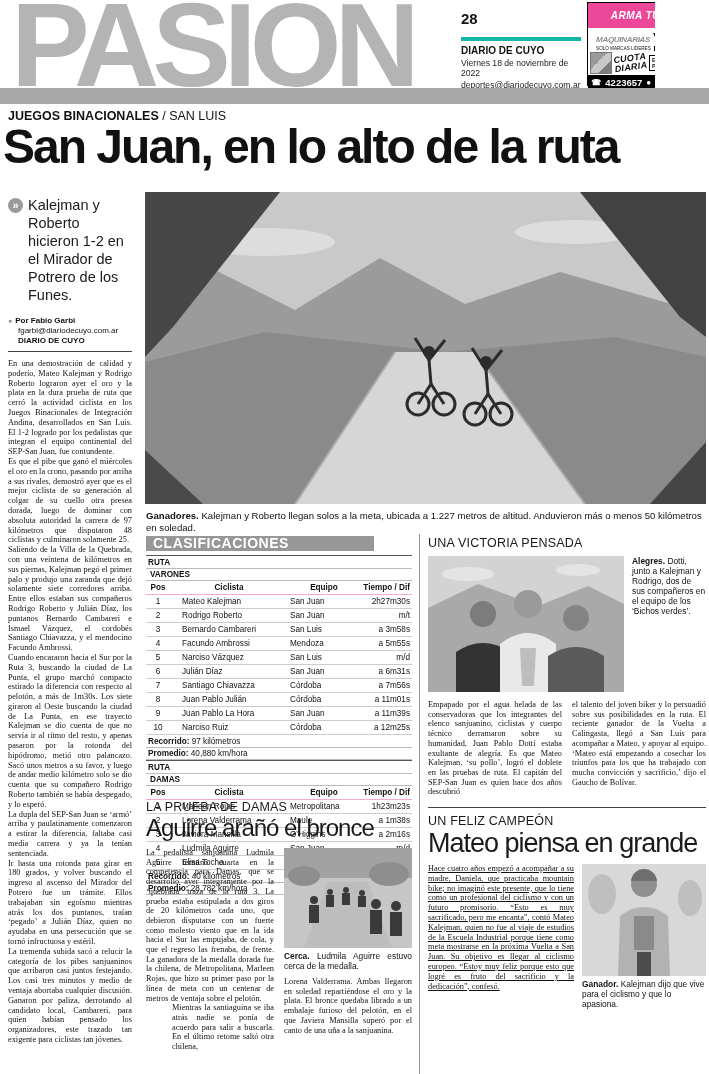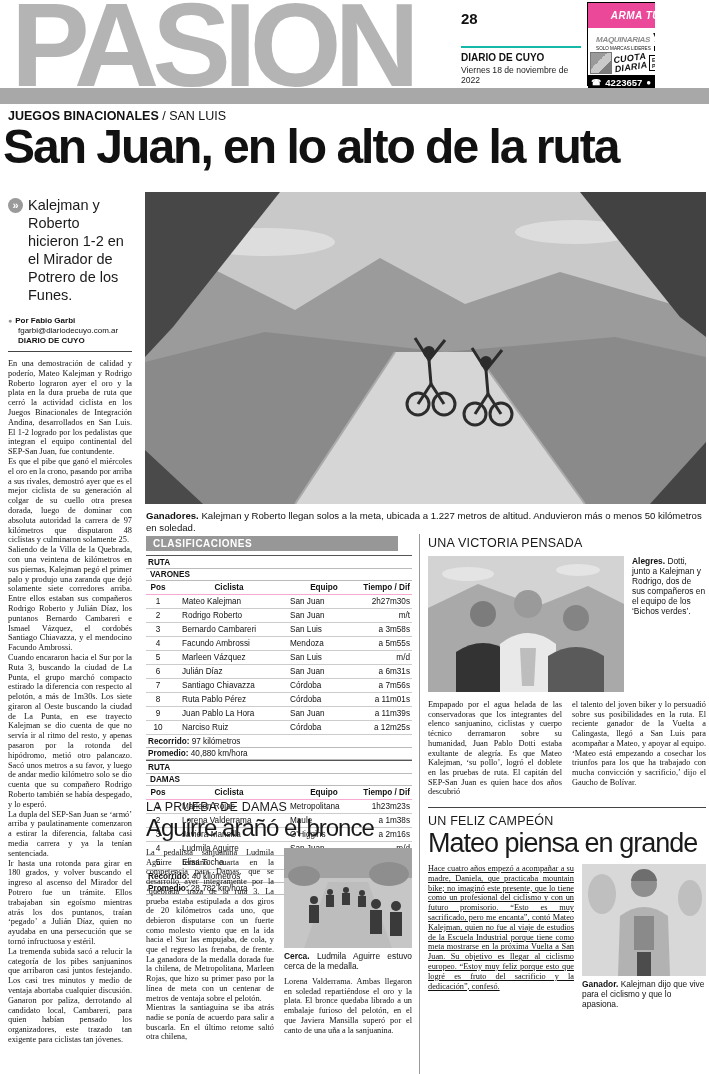--- a/index.html
+++ b/index.html
@@ -5,21 +5,21 @@
   * { margin:0; padding:0; box-sizing:border-box; }
   body { background:#d8d8d8; }
   .page { position:relative; width:709px; height:1074px; margin:0 auto; background:#fff;
           overflow:hidden; color:#111; font-family:"Liberation Sans", sans-serif; }
 
   
   .masthead { position:absolute; top:0; left:9px; width:646px; height:88px; overflow:hidden; }
   .logo { position:absolute; left:2px; top:-14px; font-size:118px; font-weight:bold;
           letter-spacing:-7px; color:#b4b4b4; line-height:1; }
   .mh-info { position:absolute; left:452px; top:10px; width:120px; }
-  .mh-page { font-size:15px; font-weight:bold; padding-bottom:19px; border-bottom:2px solid #14b8a6; }
+  .mh-page { font-size:15px; font-weight:bold; padding-bottom:10px; border-bottom:4px solid #14b8a6; }
   .mh-paper { font-size:10px; font-weight:bold; margin-top:4px; }
   .mh-date, .mh-mail { font-size:8.6px; margin-top:2px; color:#222; }
 
   
   .ad { position:absolute; left:578px; top:2px; width:128px; height:84px; border:1px solid #000;
         display:flex; flex-direction:column; background:#fff; }
   .ad-top { background:#ec4899; color:#fff; font-weight:bold; font-style:italic; font-size:10px;
             text-align:right; padding:7px 0; letter-spacing:0.5px; }
   .ad-brand { display:flex; align-items:baseline; justify-content:center; gap:2px; margin-top:2px; }
   .ad-b1 { font-size:8px; font-weight:bold; font-style:italic; color:#8d8d8d; letter-spacing:-0.3px; }
@@ -61,43 +61,43 @@
   
   .main-photo { position:absolute; left:145px; top:192px; width:561px; height:312px; background:#bdbdbd; }
   .main-photo svg { display:block; }
   .main-caption { position:absolute; left:146px; top:510px; width:560px; font-size:9.6px; line-height:12px; }
   .cap-lead { font-weight:bold; }
 
   .vdiv { position:absolute; left:419px; top:534px; width:1px; height:540px; background:#999; }
 
   
   .midcol { position:absolute; left:146px; top:536px; width:266px; }
-  .clasif-bar { width:252px; height:15px; background:#979797; color:#fff; font-weight:bold;
-                font-size:10px; line-height:15px; padding-left:7px; letter-spacing:0.5px; }
+  .clasif-bar { width:228px; height:15px; background:#979797; color:#fff; font-weight:bold;
+                font-size:14px; line-height:15px; padding-left:7px; letter-spacing:0.5px; }
   .tblock { width:266px; font-size:8.2px; margin-top:4px; }
   .t-group { font-weight:bold; border-top:1px solid #555; border-bottom:1px solid #bbb; padding:1.5px 0 1px 2px; }
   .t-label { font-weight:bold; border-bottom:1px solid #bbb; padding:1.5px 0 1px 4px; }
   table { width:100%; border-collapse:collapse; font-size:8.2px; }
   th { font-weight:bold; border-bottom:1px solid #f9a8d4; padding:2px 0; text-align:center; }
   th.h-time { text-align:right; padding-right:2px; }
   td { border-bottom:1px solid #ccc; padding:2px 0; }
   td.c-pos { text-align:center; width:24px; }
   td.c-cyc { padding-left:12px; width:118px; }
   td.c-team { padding-left:2px; }
   td.c-time { text-align:right; width:52px; padding-right:2px; }
   .t-foot { border-bottom:1px solid #bbb; padding:1.5px 0 1px 2px; }
   .t-foot b { font-weight:bold; }
 
   
   .damas-art { position:absolute; left:146px; top:800px; width:266px; }
   .kicker { font-size:12.5px; letter-spacing:0.2px; color:#1a1a1a; }
   .subhead { font-size:24px; letter-spacing:-1px; line-height:26px; margin-top:1px; color:#1a1a1a; }
   .two-col { display:flex; gap:10px; margin-top:7px; }
   .col { width:128px; font-family:"Liberation Serif", serif; font-size:8.3px; line-height:9.7px; text-align:justify; }
-  .col p + p { margin-top:0; }
+  .col p + p { margin-top:0;margin-left:26px; }
   .ph-small { width:128px; height:100px; background:#c9c9c9; }
   .ph-cap { font-size:8.4px; line-height:10px; margin:3px 0 6px 0; font-family:"Liberation Sans", sans-serif; }
 
   
   .rightcol { position:absolute; left:428px; top:536px; width:278px; }
   .vic-photo-row { display:flex; gap:8px; margin-top:6px; }
   .vic-photo { width:196px; height:136px; background:#cccccc; }
   .vic-cap { width:74px; font-size:8.4px; line-height:10px; }
   .vic-cols { display:flex; gap:10px; margin-top:8px; }
   .vic-col { width:134px; font-family:"Liberation Serif", serif; font-size:8.3px; line-height:9.7px; text-align:justify; }
@@ -255,39 +255,39 @@
               <td class="c-time">a 3m58s</td>
             </tr>
           <tr>
               <td class="c-pos">4</td>
               <td class="c-cyc">Facundo Ambrossi</td>
               <td class="c-team">Mendoza</td>
               <td class="c-time">a 5m55s</td>
             </tr>
           <tr>
               <td class="c-pos">5</td>
-              <td class="c-cyc">Marleen Vázquez</td>
+              <td class="c-cyc">Narciso Vázquez</td>
               <td class="c-team">San Luis</td>
               <td class="c-time">m/d</td>
             </tr>
           <tr>
               <td class="c-pos">6</td>
               <td class="c-cyc">Julián Díaz</td>
               <td class="c-team">San Juan</td>
               <td class="c-time">a 6m31s</td>
             </tr>
           <tr>
               <td class="c-pos">7</td>
               <td class="c-cyc">Santiago Chiavazza</td>
               <td class="c-team">Córdoba</td>
               <td class="c-time">a 7m56s</td>
             </tr>
           <tr>
               <td class="c-pos">8</td>
-              <td class="c-cyc">Ruta Pablo Pérez</td>
+              <td class="c-cyc">Juan Pablo Julián</td>
               <td class="c-team">Córdoba</td>
               <td class="c-time">a 11m01s</td>
             </tr>
           <tr>
               <td class="c-pos">9</td>
               <td class="c-cyc">Juan Pablo La Hora</td>
               <td class="c-team">San Juan</td>
               <td class="c-time">a 11m39s</td>
             </tr>
           <tr>

